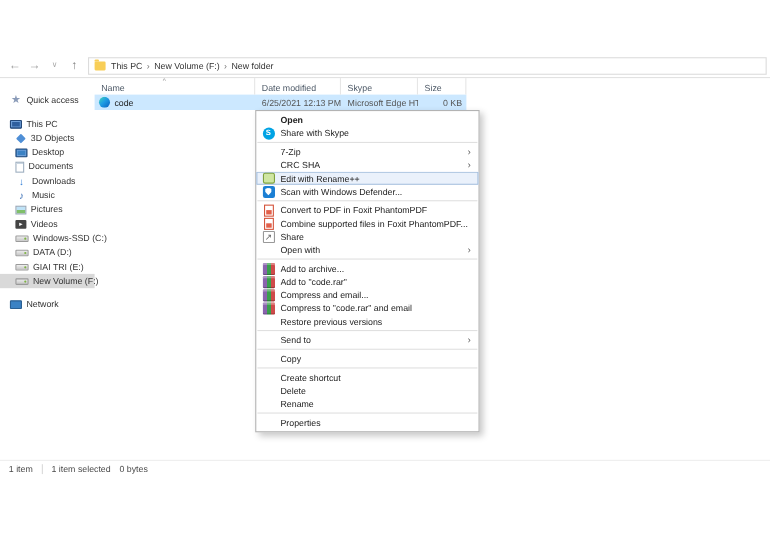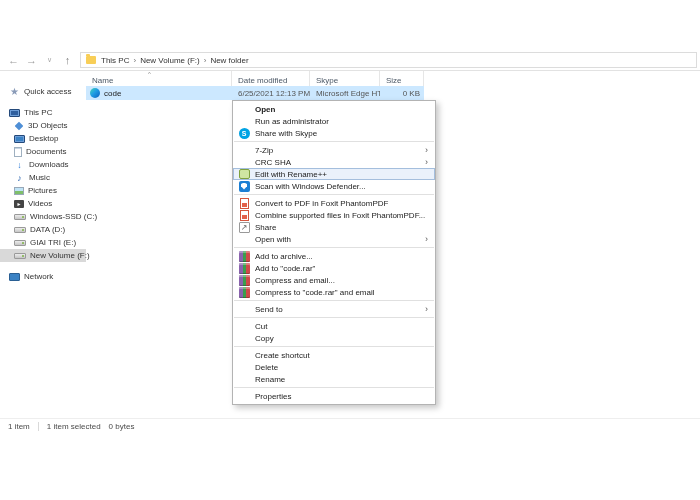--- a/index.html
+++ b/index.html
@@ -215,24 +215,20 @@
       </div>
   </div>
 </div>
 
 <div class="context-menu" id="contextmenu">
     <div class="menu-item bold">
       <span class="mi-icon"></span>
       <span class="mi-label">Open</span>
     </div>
     <div class="menu-item">
-      <span class="mi-icon"></span>
-      <span class="mi-label">Run as administrator</span>
-    </div>
-    <div class="menu-item">
       <span class="mi-icon">
         <span class="icon ic-skype">S</span>
       </span>
       <span class="mi-label">Share with Skype</span>
     </div>
     <div class="menu-sep"></div>
     <div class="menu-item">
       <span class="mi-icon"></span>
       <span class="mi-label">7-Zip</span>
       <span class="mi-arrow">›</span>
@@ -296,31 +292,31 @@
         <span class="icon ic-winrar"></span>
       </span>
       <span class="mi-label">Compress and email...</span>
     </div>
     <div class="menu-item">
       <span class="mi-icon">
         <span class="icon ic-winrar"></span>
       </span>
       <span class="mi-label">Compress to "code.rar" and email</span>
     </div>
+    <div class="menu-item">
+      <span class="mi-icon"></span>
+      <span class="mi-label">Restore previous versions</span>
+    </div>
     <div class="menu-sep"></div>
     <div class="menu-item">
       <span class="mi-icon"></span>
       <span class="mi-label">Send to</span>
       <span class="mi-arrow">›</span>
     </div>
     <div class="menu-sep"></div>
-    <div class="menu-item">
-      <span class="mi-icon"></span>
-      <span class="mi-label">Cut</span>
-    </div>
     <div class="menu-item">
       <span class="mi-icon"></span>
       <span class="mi-label">Copy</span>
     </div>
     <div class="menu-sep"></div>
     <div class="menu-item">
       <span class="mi-icon"></span>
       <span class="mi-label">Create shortcut</span>
     </div>
     <div class="menu-item">

